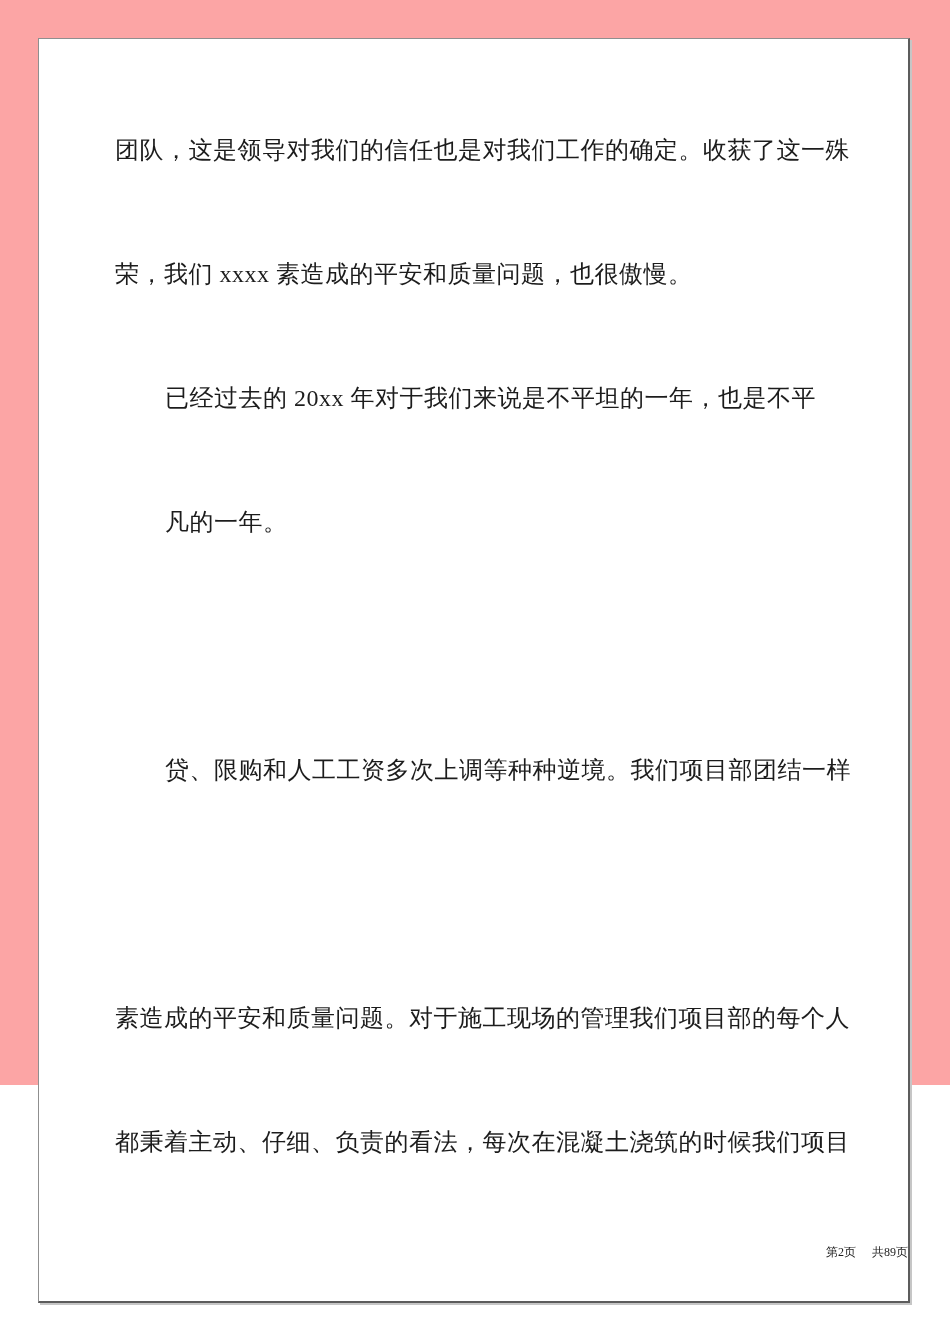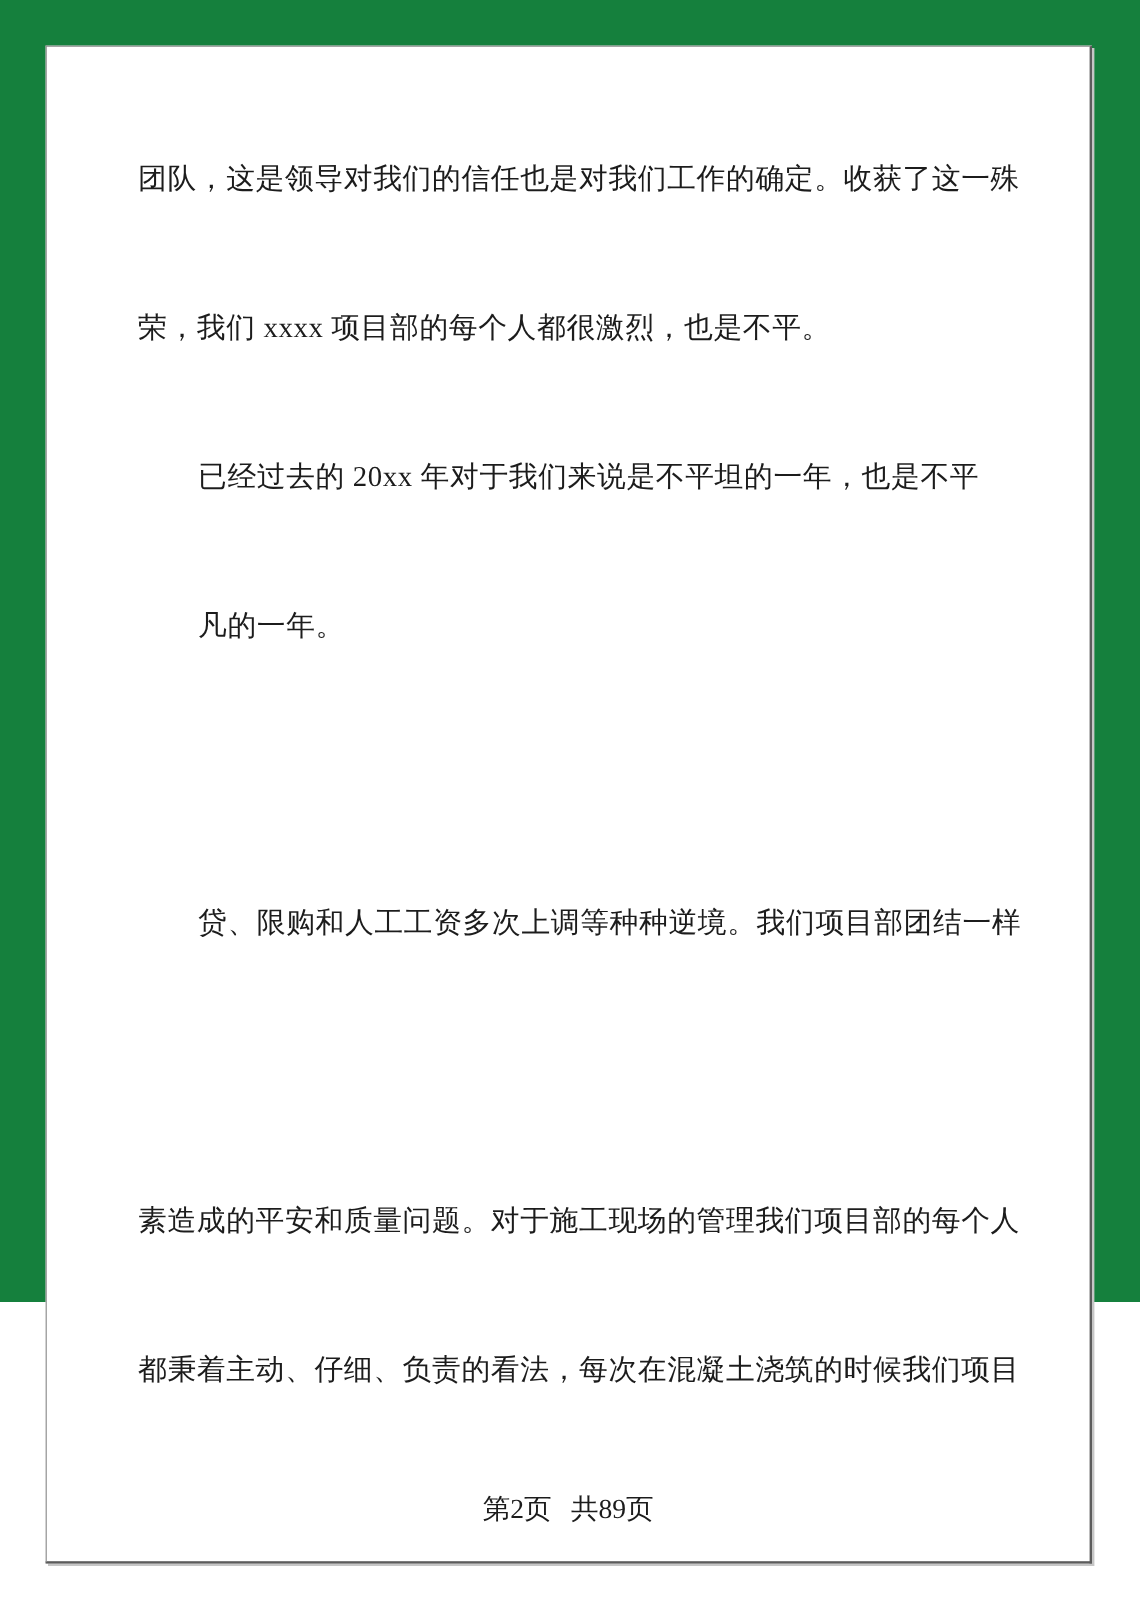--- a/index.html
+++ b/index.html
@@ -7,21 +7,21 @@
     padding: 0;
     background: #ffffff;
     width: 950px;
     height: 1344px;
     overflow: hidden;
   }
   .canvas {
     position: relative;
     width: 950px;
     height: 1085px;
-    background: #15803d;
+    background: #fca5a5;
     font-family: "Liberation Serif", "DejaVu Serif", serif;
   }
   
   .sheet {
     position: absolute;
     left: 38px;
     top: 38px;
     width: 869px;
     height: 1262px;
     background: #ffffff;
@@ -42,39 +42,39 @@
     font-family: "Liberation Serif", "DejaVu Serif", serif;
   }
   .doc-line.indent {
     left: 126px;
   }
   .page-footer {
     position: absolute;
     top: 1207px;
     left: 0;
     width: 100%;
-    text-align: center;
-    font-size: 23px;
+    text-align: right;
+    font-size: 12px;
     line-height: 1;
     color: #1c1c1c;
     font-family: "Liberation Serif", "DejaVu Serif", serif;
   }
   .page-footer .gap {
     display: inline-block;
     width: 16px;
   }
 </style>
 </head>
 <body>
 
 <div class="canvas">
   <div class="sheet">
 
     <div class="doc-line" style="top:99px">团队，这是领导对我们的信任也是对我们工作的确定。收获了这一殊</div>
-    <div class="doc-line" style="top:223px">荣，我们 xxxx 项目部的每个人都很激烈，也是不平。</div>
+    <div class="doc-line" style="top:223px">荣，我们 xxxx 素造成的平安和质量问题，也很傲慢。</div>
     <div class="doc-line indent" style="top:347px">已经过去的 20xx 年对于我们来说是不平坦的一年，也是不平</div>
     <div class="doc-line indent" style="top:471px">凡的一年。</div>
     <div class="doc-line indent" style="top:719px">贷、限购和人工工资多次上调等种种逆境。我们项目部团结一样</div>
     <div class="doc-line" style="top:967px">素造成的平安和质量问题。对于施工现场的管理我们项目部的每个人</div>
     <div class="doc-line" style="top:1091px">都秉着主动、仔细、负责的看法，每次在混凝土浇筑的时候我们项目</div>
 
     <div class="page-footer">
       <span>第2页</span><span class="gap"></span><span>共89页</span>
     </div>
 

